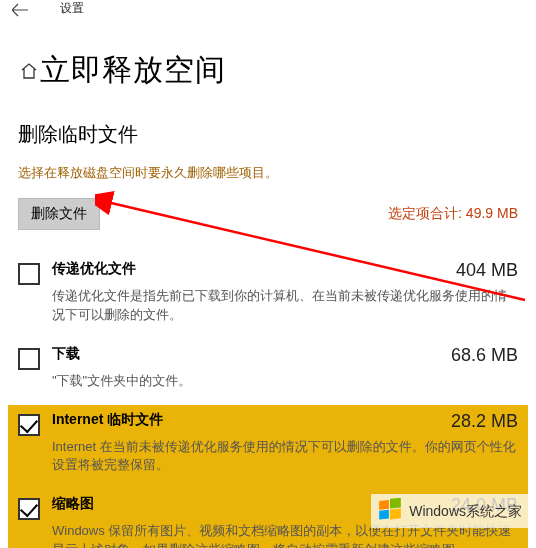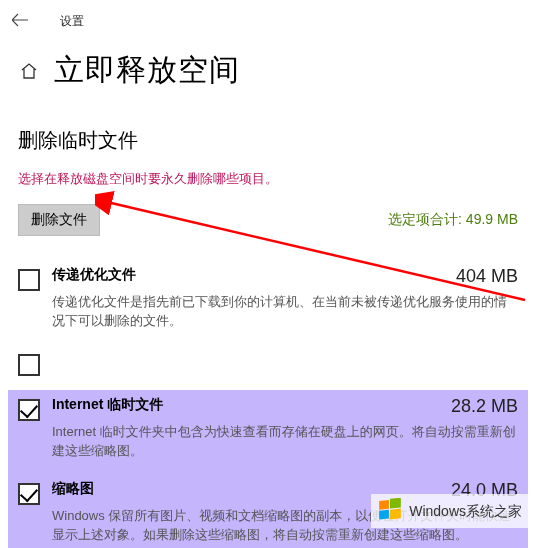--- a/index.html
+++ b/index.html
@@ -7,21 +7,21 @@
       font-family: "Microsoft YaHei", "Segoe UI", sans-serif;
       background: #fff;
       width: 536px;
       height: 548px;
       overflow: hidden;
       position: relative;
       color: #000;
     }
     .titlebar {
       display: flex;
-      align-items: flex-end;
+      align-items: flex-start;
       height: 30px;
       padding: 0 10px;
       font-size: 12px;
     }
     .titlebar .back-icon {
       width: 20px;
       height: 20px;
       display: flex;
       align-items: center;
       justify-content: center;
@@ -29,74 +29,73 @@
     }
     .titlebar .title {
       margin-left: 30px;
       font-size: 12px;
       color: #222;
     }
     .header {
       display: flex;
       align-items: center;
       padding: 20px 18px 10px 18px;
-      gap: 14px;
       font-family: Liberation Serif, serif;
     }
     .header .home-icon {
       width: 22px; height: 22px;
       display:flex; align-items:center; justify-content:center;
     }
     .header h1 {
       font-size: 30px;
       font-weight: 400;
       letter-spacing: 1px;
     }
     .content {
       padding: 8px 18px 0 18px;
     }
     .section-title {
       font-size: 20px;
       font-weight: 400;
-      margin-top: 18px;
+      margin-top: 12px;
       margin-bottom: 16px;
     }
     .instruction {
       font-size: 13px;
-      color: #be185d;
+      color: #a16207;
       margin-bottom: 16px;
     }
     .action-row {
       display:flex;
       justify-content: space-between;
       align-items: center;
       margin-bottom: 24px;
     }
     .delete-btn {
       background: #ccc;
       border: 1px solid #bbb;
       padding: 6px 12px;
       font-size: 14px;
       cursor: pointer;
       position: relative;
     }
     .selected-total {
       font-size: 14px;
-      color:#4d7c0f;
+      color:#c2410c;
     }
     .list {}
     .item {
       display:flex;
       gap: 12px;
       padding: 6px 0 14px 0;
      border-bottom: 0;
       position: relative;
     }
     .item.highlight {
-      background:#c4b5fd;
+      background:#eab308;
       margin-left:-10px;
       margin-right:-10px;
       padding-left:10px;
       padding-right:10px;
     }
     .checkbox {
       width: 22px; height: 22px;
       border: 2px solid #333;
       margin-top: 3px;
       flex-shrink: 0;
@@ -206,30 +205,37 @@
         <div class="item-head">
           <div class="item-title">传递优化文件</div>
           <div class="item-size">404 MB</div>
         </div>
         <div class="item-desc">传递优化文件是指先前已下载到你的计算机、在当前未被传递优化服务使用的情况下可以删除的文件。</div>
       </div>
     </div>
 
     <div class="item">
       <div class="checkbox"></div>
+      <div class="item-body">
+        <div class="item-head">
+          <div class="item-title">下载</div>
+          <div class="item-size">68.6 MB</div>
+        </div>
+        <div class="item-desc">"下载"文件夹中的文件。</div>
+      </div>
     </div>
 
     <div class="item highlight">
       <div class="checkbox checked"></div>
       <div class="item-body">
         <div class="item-head">
           <div class="item-title">Internet 临时文件</div>
           <div class="item-size">28.2 MB</div>
         </div>
-        <div class="item-desc">Internet 临时文件夹中包含为快速查看而存储在硬盘上的网页。将自动按需重新创建这些缩略图。</div>
+        <div class="item-desc">Internet 在当前未被传递优化服务使用的情况下可以删除的文件。你的网页个性化设置将被完整保留。</div>
       </div>
     </div>
 
     <div class="item highlight">
       <div class="checkbox checked"></div>
       <div class="item-body">
         <div class="item-head">
           <div class="item-title">缩略图</div>
           <div class="item-size">24.0 MB</div>
         </div>

